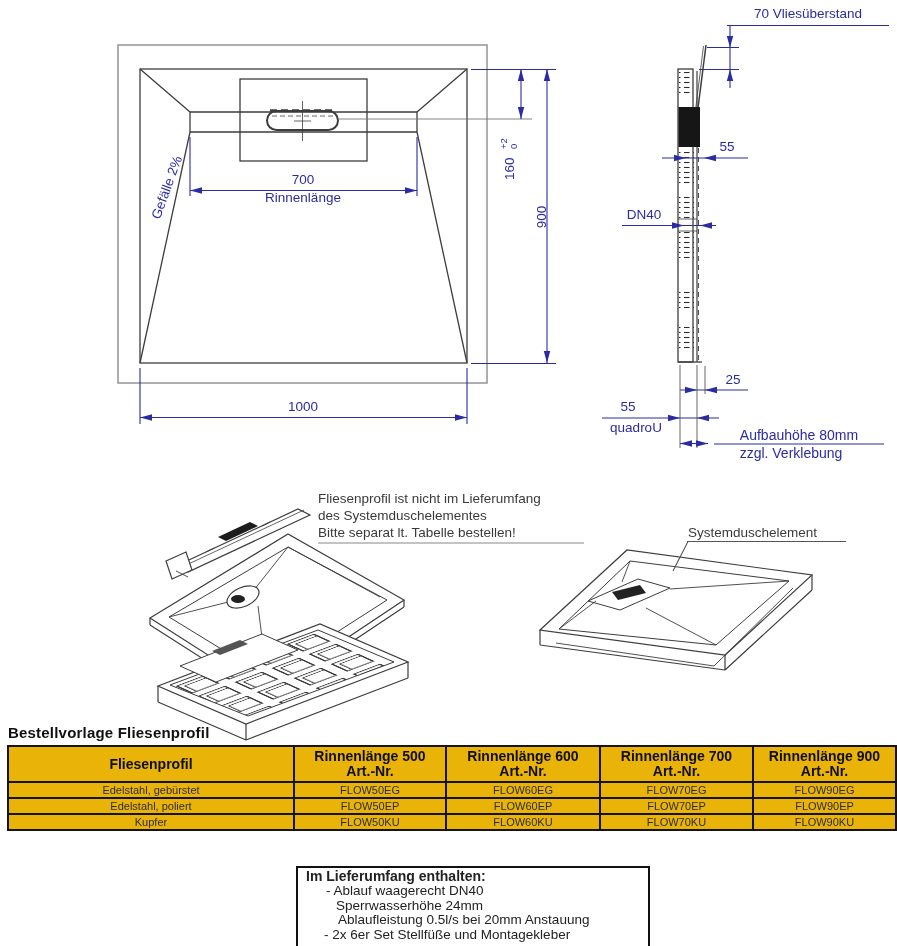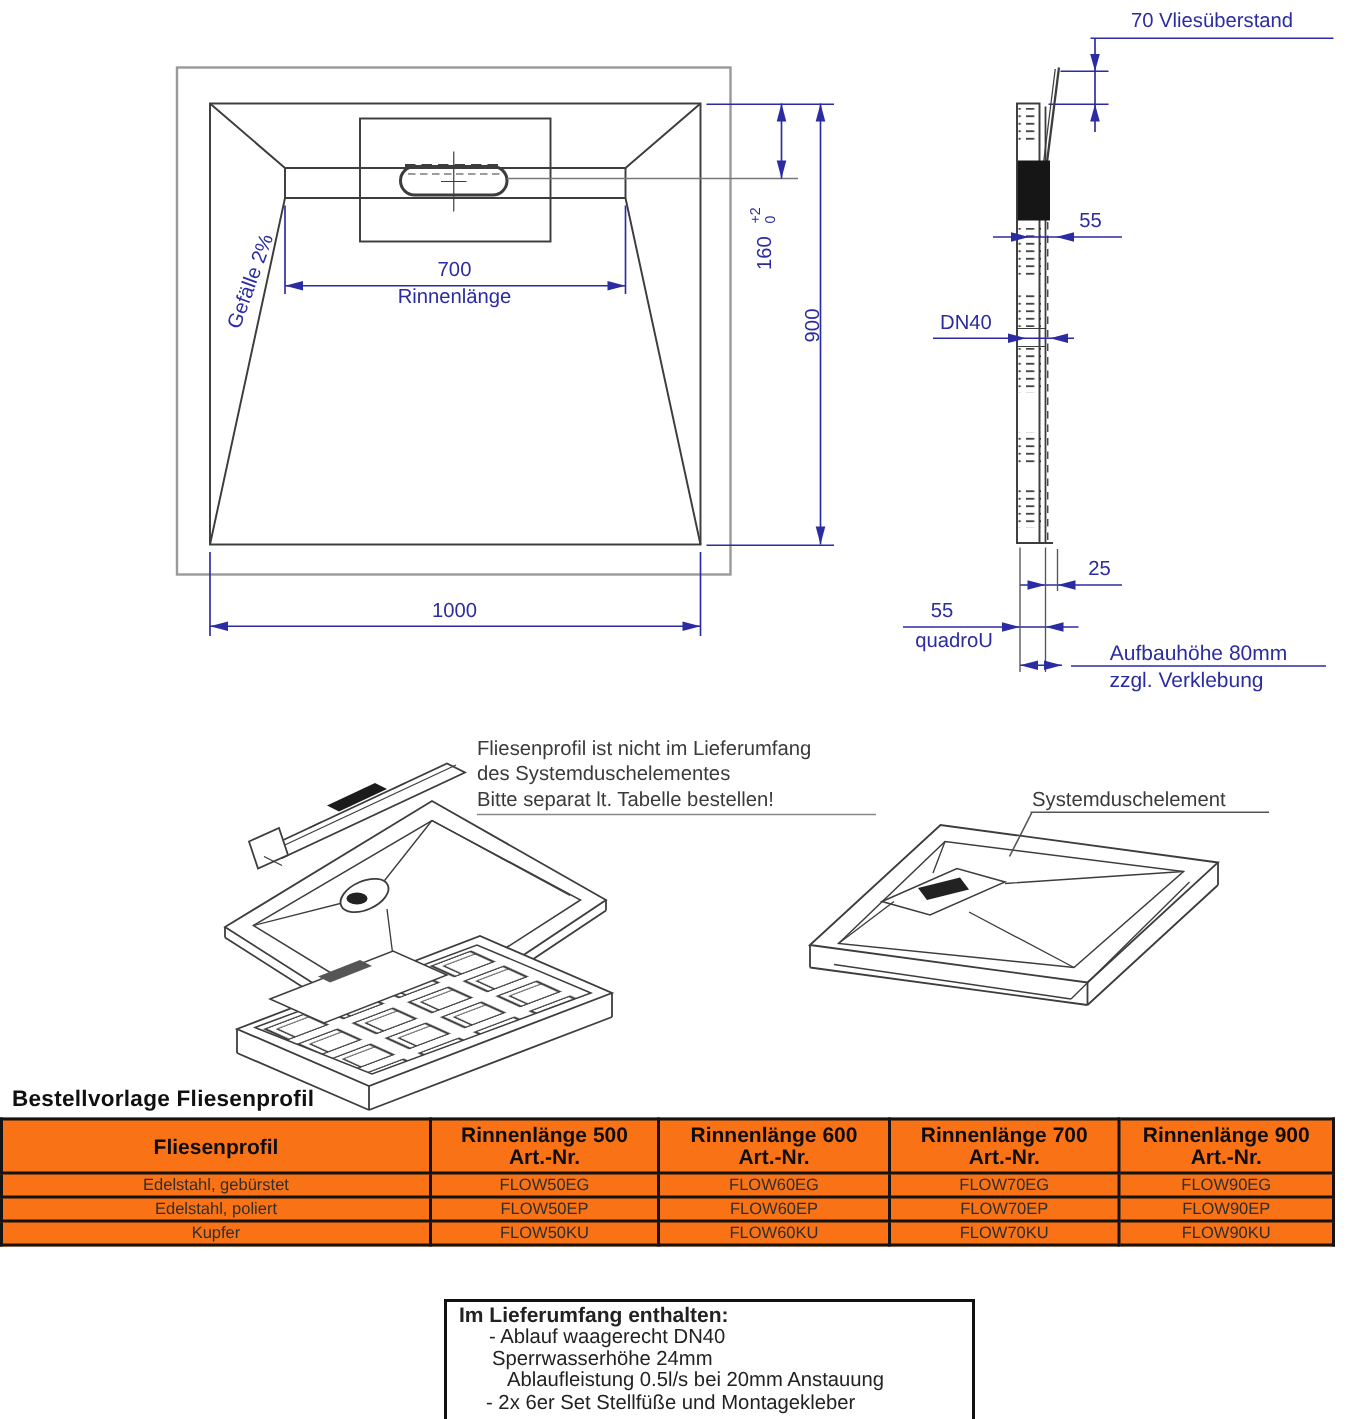--- a/index.html
+++ b/index.html
@@ -1,27 +1,27 @@
 <!DOCTYPE html>
 <html><head>
 <meta charset="utf-8">
 <style>
   html,body{margin:0;padding:0;background:#fff}
   .page{position:relative;width:897px;height:946px;background:#fff;font-family:"Liberation Sans",sans-serif;overflow:hidden}
   svg.layer{position:absolute;left:0;top:0}
   .dimtext{fill:#2b2ba3;font-family:"Liberation Sans",sans-serif}
   .notetext{fill:#3a3a3a;font-family:"Liberation Sans",sans-serif}
   .title{position:absolute;left:8px;top:724px;font-size:15px;font-weight:bold;color:#101010;letter-spacing:.2px}
-  table.order{position:absolute;left:0;top:745px;width:888px;border-collapse:collapse;table-layout:fixed;background:#f97316}
+  table.order{position:absolute;left:7px;top:745px;width:888px;border-collapse:collapse;table-layout:fixed;background:#eab308}
   .order th,.order td{border:2px solid #141414;text-align:center;overflow:hidden;white-space:nowrap}
   .order th{font-size:14px;line-height:15px;padding:2px 0;color:#0e0e0e}
   .order td{font-size:11px;height:14px;line-height:13px;padding:0;color:#2e2e2e;font-weight:normal}
   .box{position:absolute;left:296px;top:866px;width:334px;border:2px solid #111;background:#fff;padding:1px 8px 3px 8px;font-size:13.5px;line-height:14.8px;color:#222}
   .box .bt{font-weight:bold;font-size:14px}
-  .bi0{margin-left:20px}.bi1{margin-left:22px}.bi2{margin-left:32px}.bi3{margin-left:18px}
+  .bi0{margin-left:20px}.bi1{margin-left:30px}.bi2{margin-left:32px}.bi3{margin-left:18px}
 </style>
 </head>
 <body>
 
 <div class="page">
 
 <svg class="layer" width="897" height="946" viewBox="0 0 897 946">
   <defs>
     <pattern id="dashes" width="9" height="5" patternUnits="userSpaceOnUse">
       <path d="M0 2.5 H5.5" stroke="#2a2a2a" stroke-width="1.1"></path>

